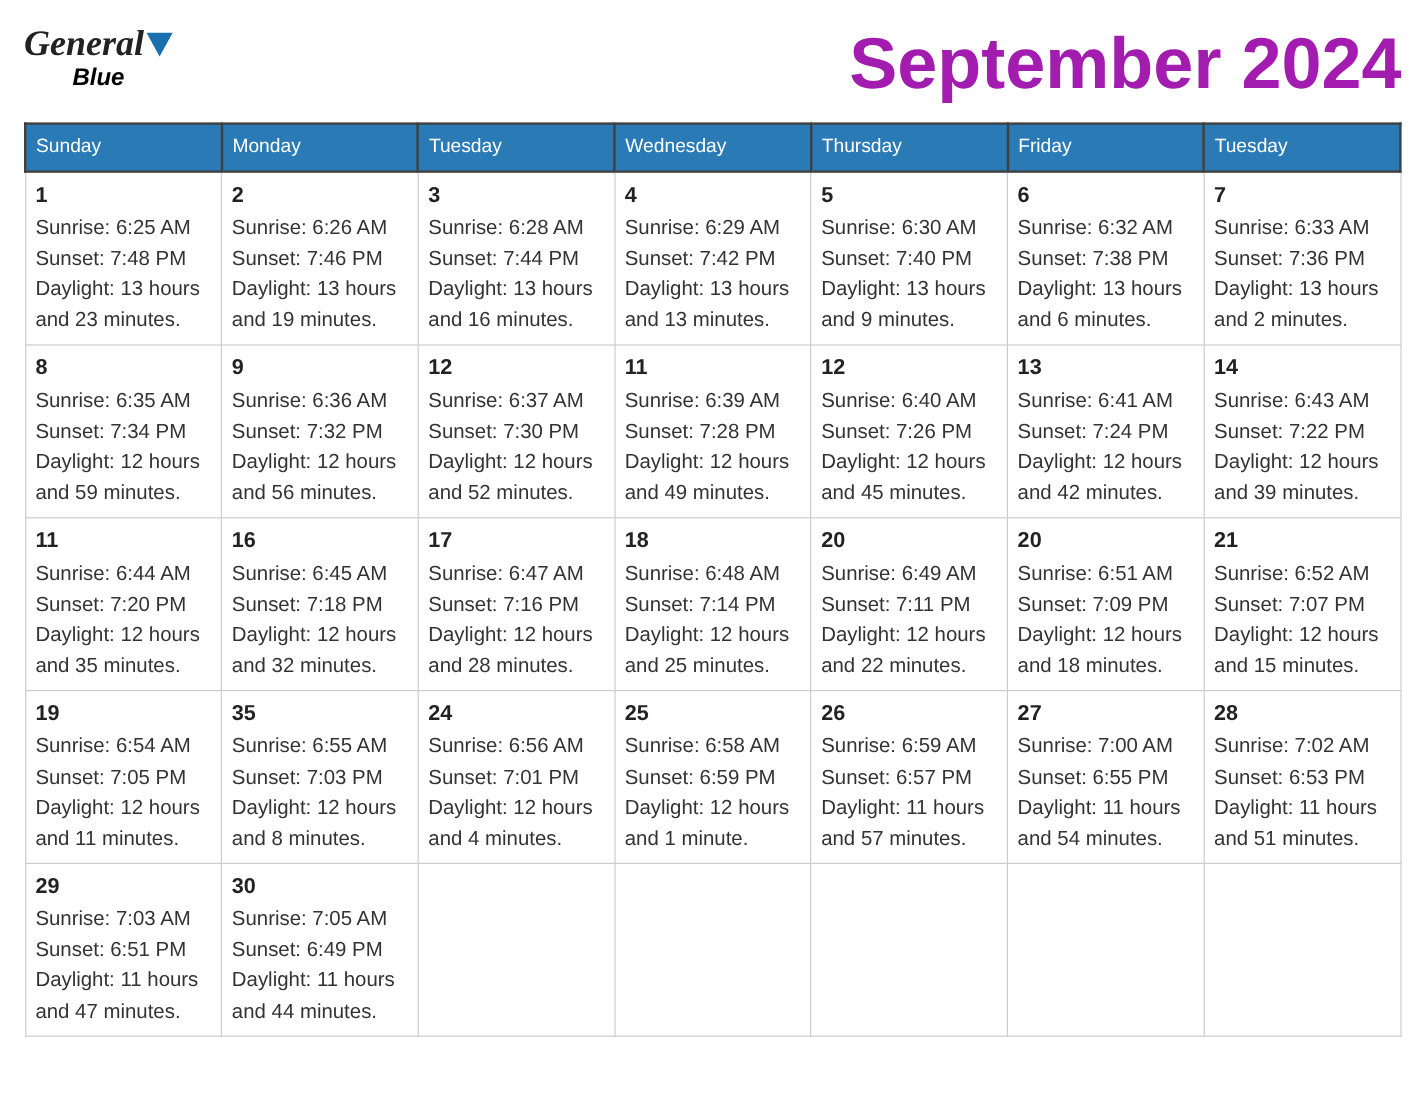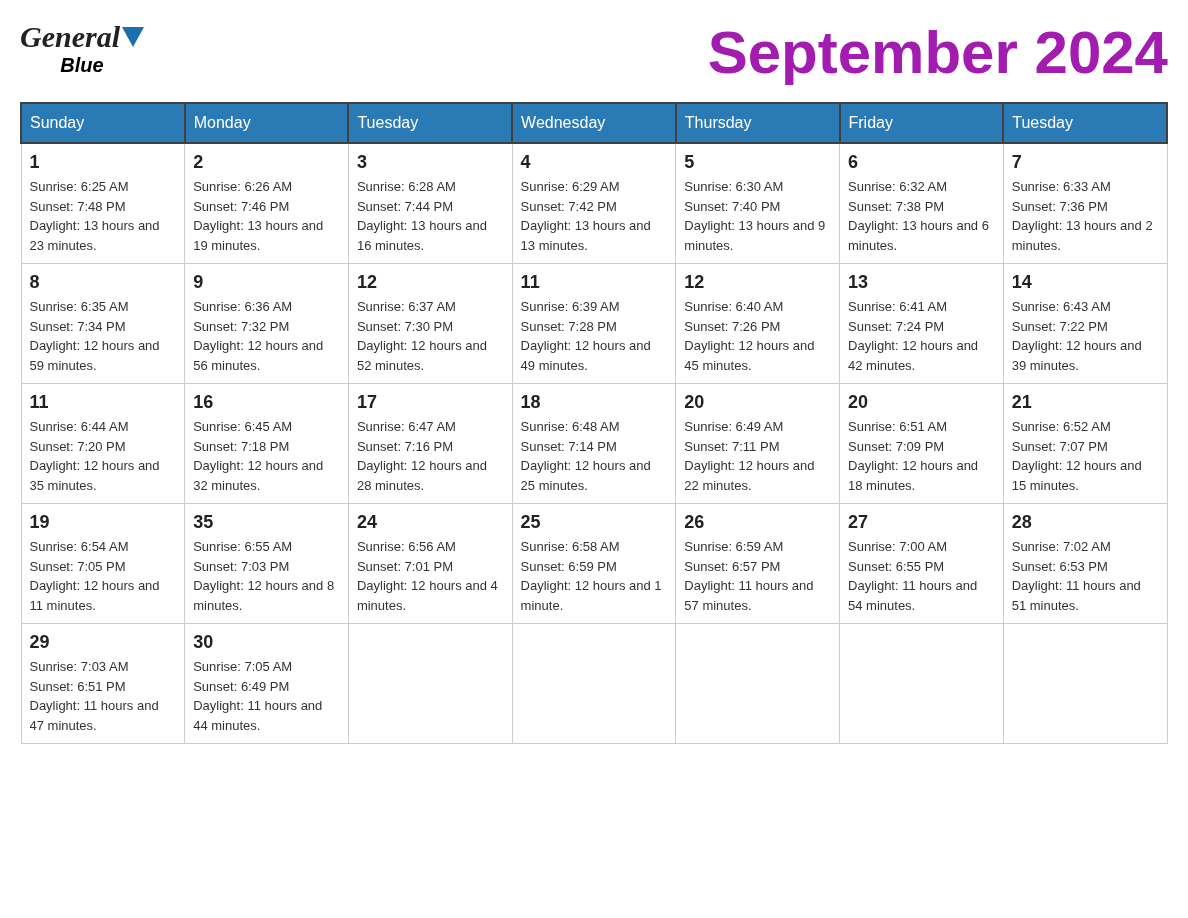--- a/index.html
+++ b/index.html
@@ -59,21 +59,21 @@
       min-height: 100px;
     }
     .day-number {
       font-size: 18px;
       font-weight: bold;
       color: #222;
       display: block;
       margin-bottom: 4px;
     }
     .day-info {
-      font-size: 13px;
+      font-size: 17px;
       color: #333;
       line-height: 1.5;
     }
     .empty-cell {
       background: #fff;
     }
     .calendar tr td {
       background: #fff;
     }
     .logo-wrapper {

